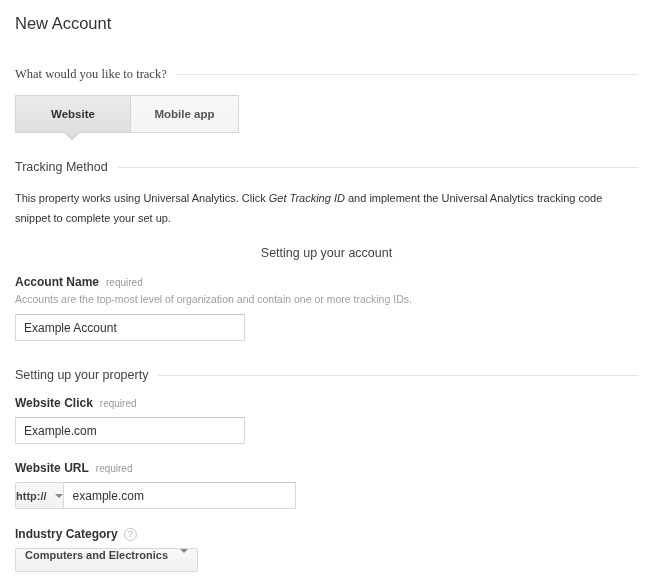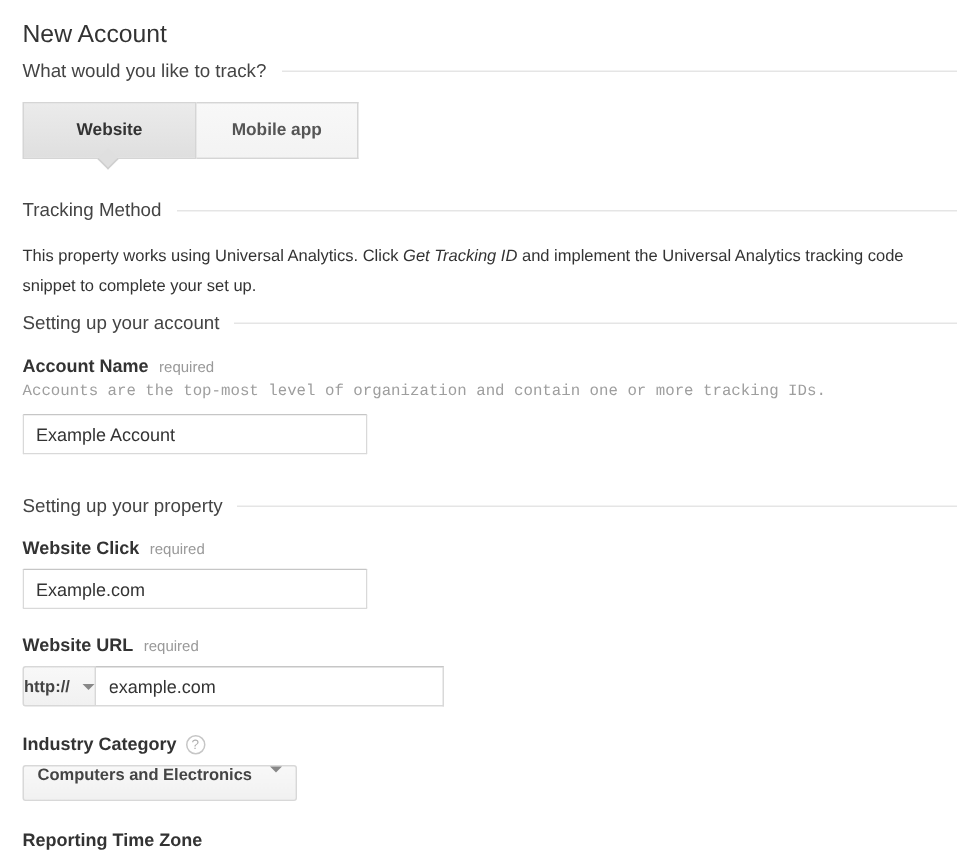--- a/index.html
+++ b/index.html
@@ -14,24 +14,24 @@
 
   .page-title {
     font-size: 16.5px; font-weight: normal; color: #333;
     margin: 0; line-height: 21px;
   }
 
   .sec-head { display: flex; align-items: center; }
   .sec-head .txt { font-size: 12.5px; color: #444; white-space: nowrap; line-height: 16px; }
   .sec-head .rule { flex: 1; height: 1px; background: #e5e5e5; margin-left: 10px; }
 
-  .mt-track   { margin-top: 5px; }
+  .mt-track   { margin-top: 32px; font-family: Liberation Serif, serif; }
   .mt-tabs    { margin-top: 13px; }
   .mt-method  { margin-top: 26px; }
-  .mt-account { margin-top: 6px; }
+  .mt-account { margin-top: 17px; flex-direction: column; }
   .mt-label   { margin-top: 14px; }
   .mt-property{ margin-top: 26px; }
   .mt-label2  { margin-top: 13px; }
   .mt-label3  { margin-top: 17px; }
   .mt-label4  { margin-top: 18px; }
   .mt-label5  { margin-top: 19px; }
 
   .tabs { display: flex; position: relative; }
   .tab {
     height: 38px; display: flex; align-items: center; justify-content: center;
@@ -57,21 +57,21 @@
 
   .desc {
     margin: 13px 0 0; font-size: 11px; line-height: 20px;
     color: #333; max-width: 622px;
   }
   .desc i { font-style: italic; }
 
   .field-label-row { display: flex; align-items: baseline; }
   .field-label { font-size: 12px; font-weight: bold; color: #333; }
   .required { font-size: 10px; color: #999; margin-left: 7px; }
-  .helper { margin-top: 4px; font-size: 10.5px; color: #9e9e9e; font-family: Liberation Mono, monospace; }
+  .helper { margin-top: 4px; font-size: 10.5px; color: #9e9e9e; }
 
   .text-input {
     margin-top: 9px; display: block;
     width: 230px; height: 27px;
     border: 1px solid #d9d9d9; border-top-color: #c6c6c6;
     border-radius: 1px;
     padding: 0 8px; font-size: 12px; color: #333;
     font-family: inherit; outline: none;
   }
   .text-input.mt-sm { margin-top: 7px; }

